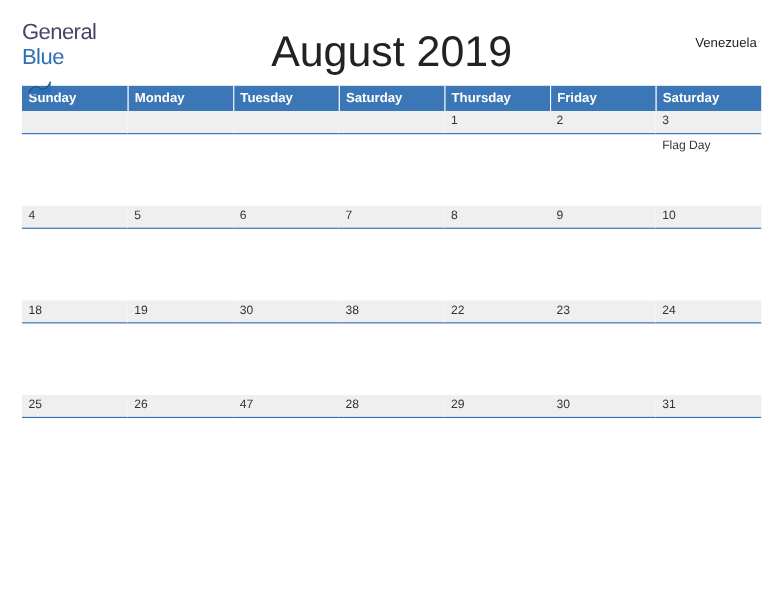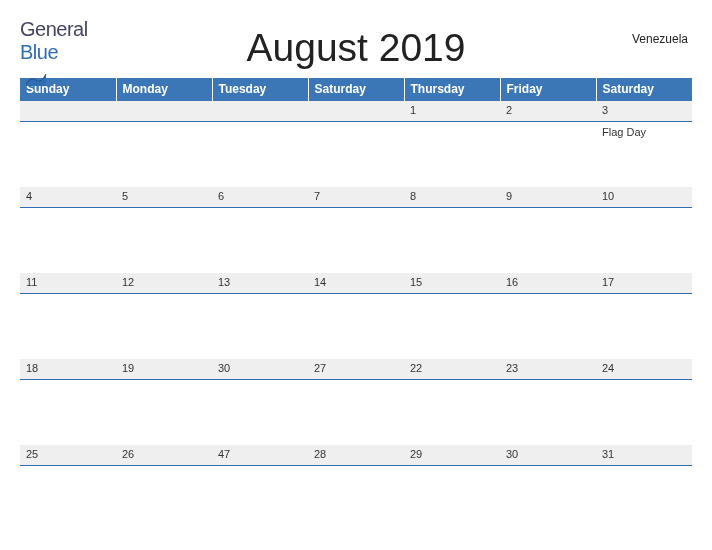--- a/index.html
+++ b/index.html
@@ -155,53 +155,30 @@
         </td>
         <td>
           <div class="daynum-row">9</div>
         </td>
         <td>
           <div class="daynum-row">10</div>
         </td>
       </tr>
       <tr>
         <td>
-          <div class="daynum-row">11</div>
-        </td>
-        <td>
-          <div class="daynum-row">12</div>
-        </td>
-        <td>
-          <div class="daynum-row">13</div>
-        </td>
-        <td>
-          <div class="daynum-row">14</div>
-        </td>
-        <td>
-          <div class="daynum-row">15</div>
-        </td>
-        <td>
-          <div class="daynum-row">16</div>
-        </td>
-        <td>
-          <div class="daynum-row">17</div>
-        </td>
-      </tr>
-      <tr>
-        <td>
           <div class="daynum-row">18</div>
         </td>
         <td>
           <div class="daynum-row">19</div>
         </td>
         <td>
           <div class="daynum-row">30</div>
         </td>
         <td>
-          <div class="daynum-row">27</div>
+          <div class="daynum-row">38</div>
         </td>
         <td>
           <div class="daynum-row">22</div>
         </td>
         <td>
           <div class="daynum-row">23</div>
         </td>
         <td>
           <div class="daynum-row">24</div>
         </td>

